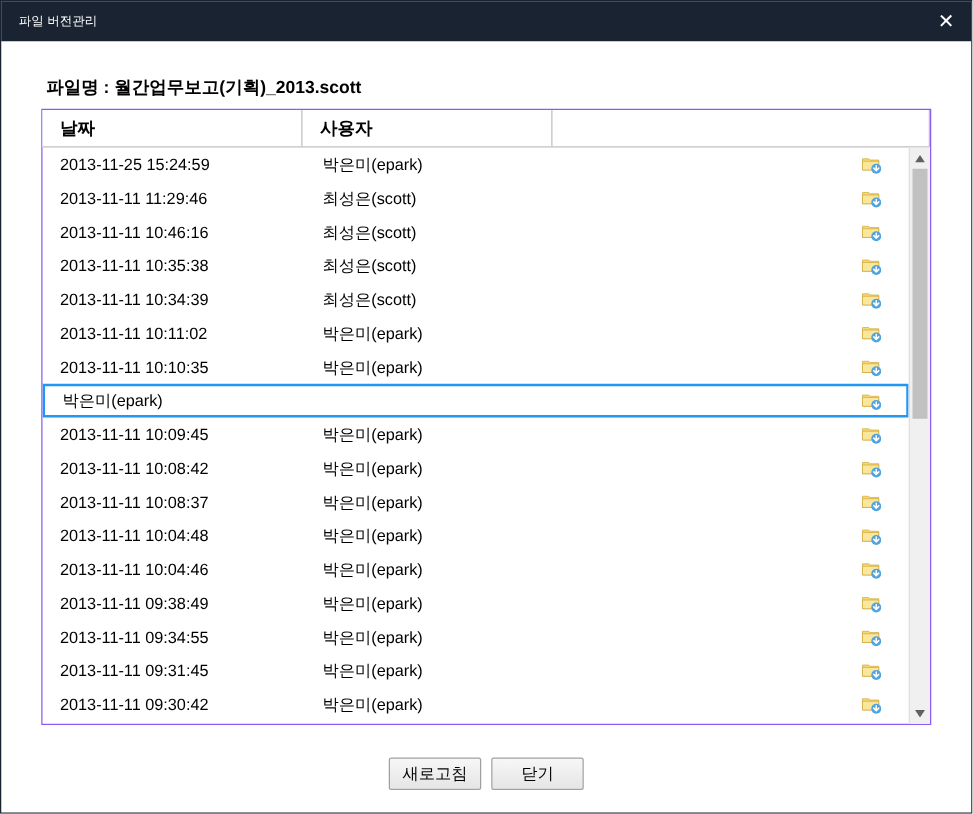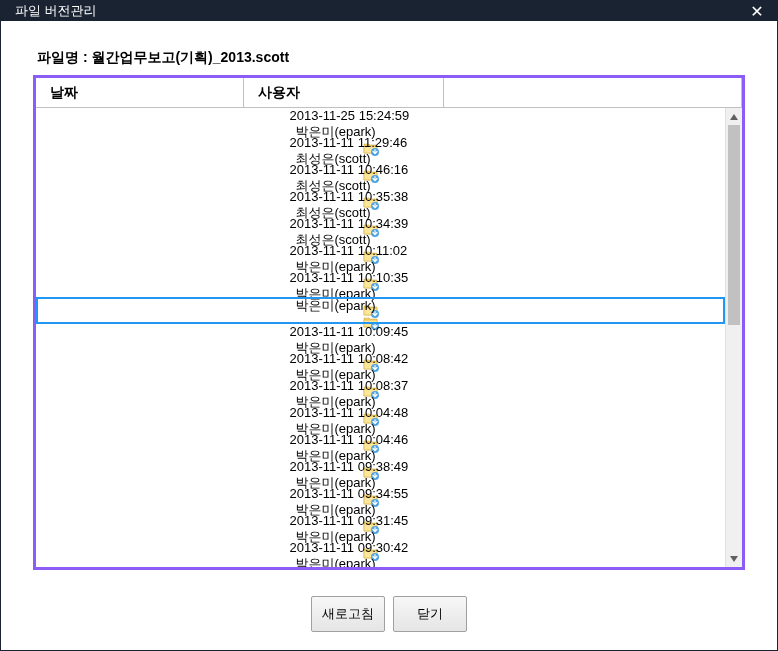--- a/index.html
+++ b/index.html
@@ -26,21 +26,21 @@
     .titlebar {
       background: #1a2332;
       color: #fff;
       height: 32px;
       display: flex;
       align-items: center;
       justify-content: space-between;
       padding: 0 10px 0 14px;
     }
     .titlebar-title {
-      font-size: 13px;
+      font-size: 10px;
       text-align: center;
     }
     .titlebar-close {
       font-size: 16px;
       cursor: pointer;
       width: 20px;
       text-align: center;
     }
     .content {
       flex: 1;
@@ -48,21 +48,21 @@
       display: flex;
       flex-direction: column;
     }
     .filename-label {
       font-size: 14px;
       font-weight: bold;
       margin-bottom: 8px;
       padding-left: 4px;
     }
     .table-container {
-      border: 3px solid #8b5cf6;
+      border: 1px solid #8b5cf6;
       flex: 1;
       display: flex;
       flex-direction: column;
       position: relative;
     }
     .table-header {
       display: flex;
       background: #fff;
       border-bottom: 1px solid #c0c0c0;
       height: 30px;
@@ -90,21 +90,20 @@
     }
     .table-body {
       flex: 1;
       overflow: hidden;
     }
     .tr {
       display: flex;
       align-items: center;
       height: 27px;
       padding-left: 2px;
-      flex-direction: column;
     }
     .tr.selected {
       outline: 2px solid #2196f3;
       outline-offset: -2px;
     }
     .td-date {
       width: 208px;
       padding-left: 12px;
       font-size: 13px;
     }
@@ -156,21 +155,21 @@
       border-radius: 0;
     }
     .button-row {
       display: flex;
       justify-content: center;
       gap: 8px;
       padding-top: 14px;
     }
     .btn {
       min-width: 74px;
-      height: 36px;
+      height: 26px;
       background: linear-gradient(#f7f7f7, #e5e5e5);
       border: 1px solid #a0a0a0;
       border-radius: 2px;
       font-size: 13px;
       cursor: pointer;
       padding: 0 10px;
       margin-top: 12px;
     }
   </style>
 </head>

